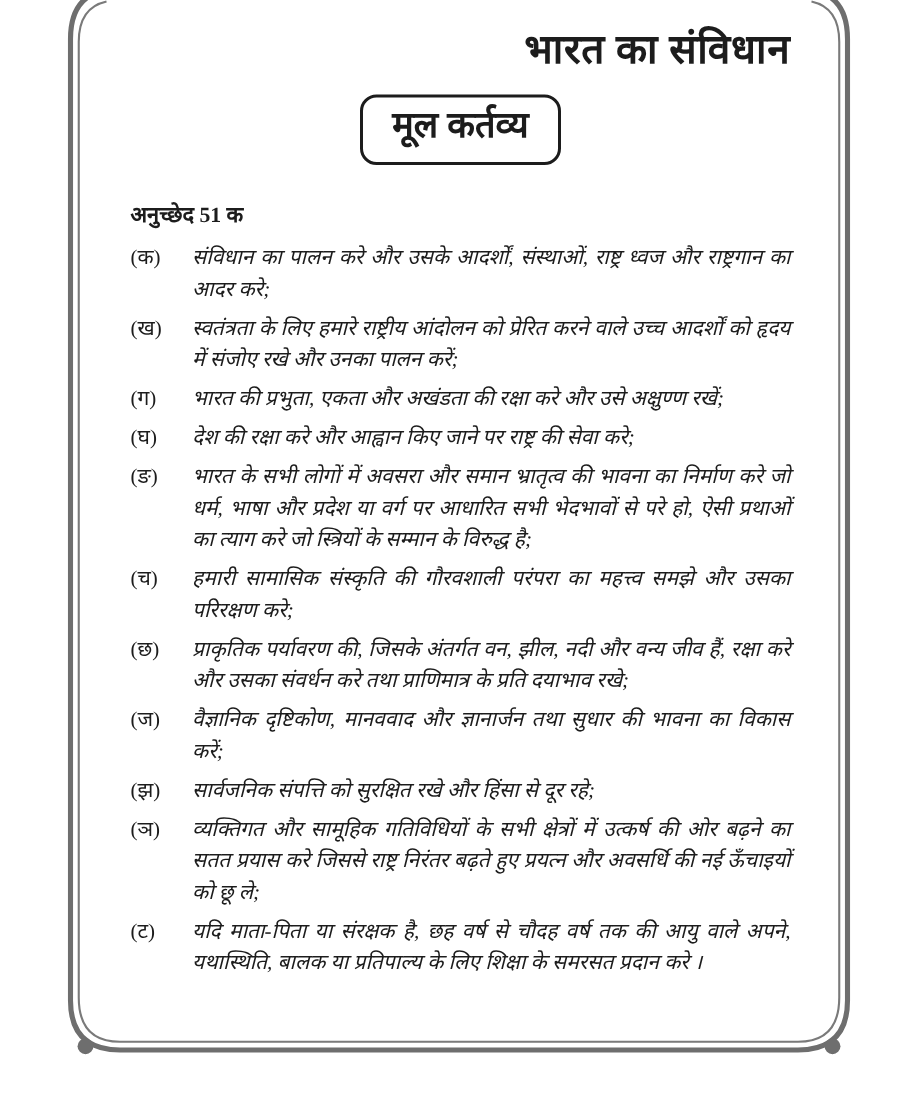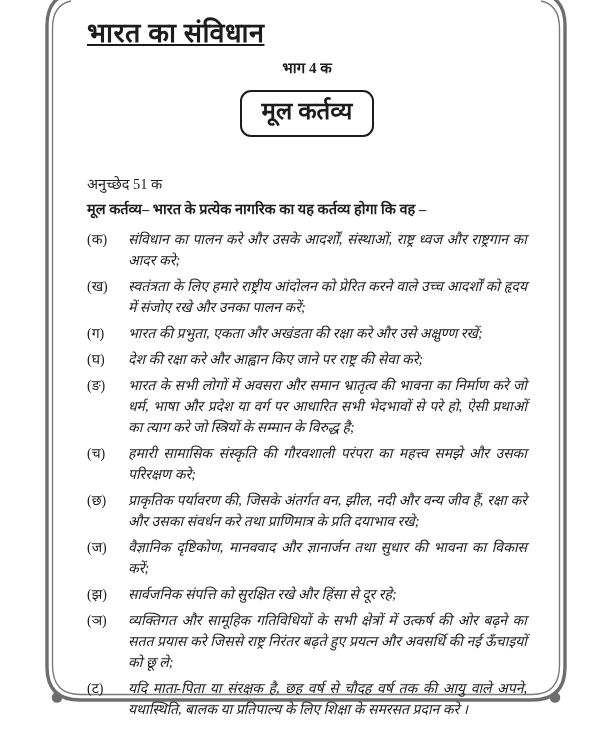--- a/index.html
+++ b/index.html
@@ -24,27 +24,26 @@
     height: 737px;
     pointer-events: none;
   }
   .content {
     position: absolute;
     left: 87px;
     top: 16px;
     width: 440px;
   }
   .doc-title {
-    text-align: left;
+    text-align: right;
     font-size: 27px;
     line-height: 34px;
     font-weight: bold;
     letter-spacing: 0.5px;
     margin: 0;
-    text-decoration: underline;
   }
   .part-label {
     text-align: center;
     font-size: 15px;
     font-weight: bold;
     margin-top: 7px;
   }
   .box-title-wrap {
     text-align: center;
     margin-top: 13px;
@@ -52,23 +51,23 @@
   .box-title {
     display: inline-block;
     border: 2.5px solid #1c1c1c;
     border-radius: 11px;
     padding: 4px 20px 9px 20px;
     font-size: 24px;
     font-weight: bold;
     line-height: 30px;
   }
   .article-heading {
-    font-weight: normal;
+    font-weight: bold;
     font-size: 14.5px;
-    margin-top: 36px;
+    margin-top: 22px;
   }
   .intro-line {
     font-weight: bold;
     font-size: 14.5px;
     margin-top: 6px;
     line-height: 21px;
   }
   .duties {
     list-style: none;
     margin: 9px 0 0 0;
@@ -95,28 +94,26 @@
 
 <svg class="frame-svg" viewBox="0 0 612 737" aria-hidden="true">
   <path d="M 68 -6 Q 47 -1 47 26 L 47 667 Q 47 700 80 700 L 532 700 Q 565 700 565 667 L 565 26 Q 565 -1 544 -6" fill="none" stroke-width="3.4" stroke="#6e6e6e"></path>
   <path d="M 71 1 Q 52.5 5 52.5 28 L 52.5 665 Q 52.5 694.5 80 694.5 L 532 694.5 Q 559.5 694.5 559.5 665 L 559.5 28 Q 559.5 5 541 1" fill="none" stroke-width="1.4" stroke="#7a7a7a"></path>
   <circle cx="57" cy="697.5" r="5.3" fill="#6e6e6e"></circle>
   <circle cx="555" cy="697.5" r="5.3" fill="#6e6e6e"></circle>
 </svg>
 
 <div class="content">
   <h1 class="doc-title">भारत का संविधान</h1>
-  <div class="part-label">भाग 4 क</div>
 
   <div class="box-title-wrap">
     <span class="box-title">मूल कर्तव्य</span>
   </div>
 
   <div class="article-heading">अनुच्छेद 51 क</div>
-  <div class="intro-line">मूल कर्तव्य– भारत के प्रत्येक नागरिक का यह कर्तव्य होगा कि वह –</div>
 
   <ul class="duties">
     <li class="duty">
       <span class="duty-label">(क)</span>
       <span class="duty-text">संविधान का पालन करे और उसके आदर्शों, संस्थाओं, राष्ट्र ध्वज और राष्ट्रगान का आदर करे;</span>
     </li>
     <li class="duty">
       <span class="duty-label">(ख)</span>
       <span class="duty-text">स्वतंत्रता के लिए हमारे राष्ट्रीय आंदोलन को प्रेरित करने वाले उच्च आदर्शों को हृदय में संजोए रखे और उनका पालन करें;</span>
     </li>

